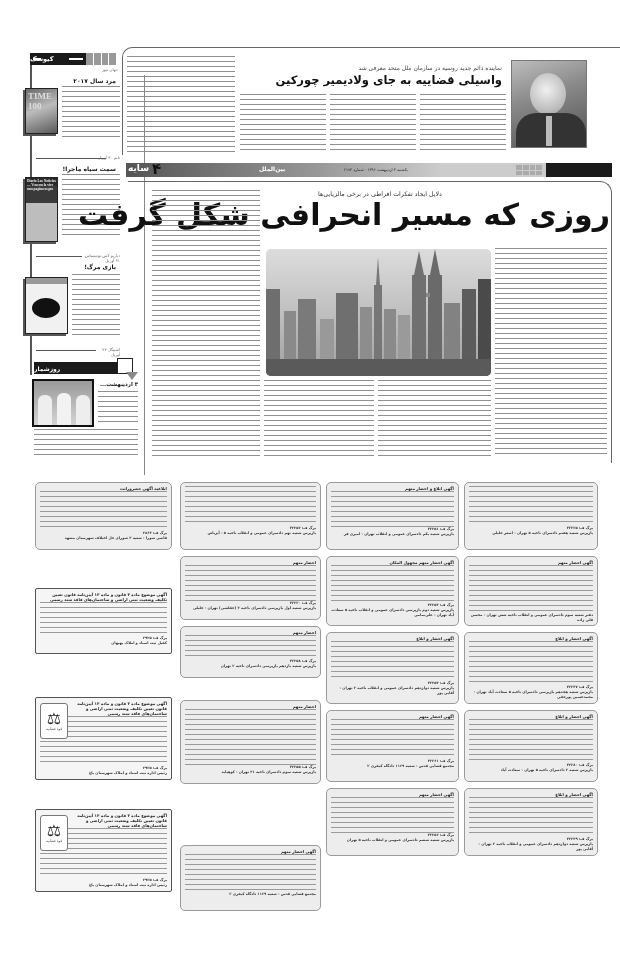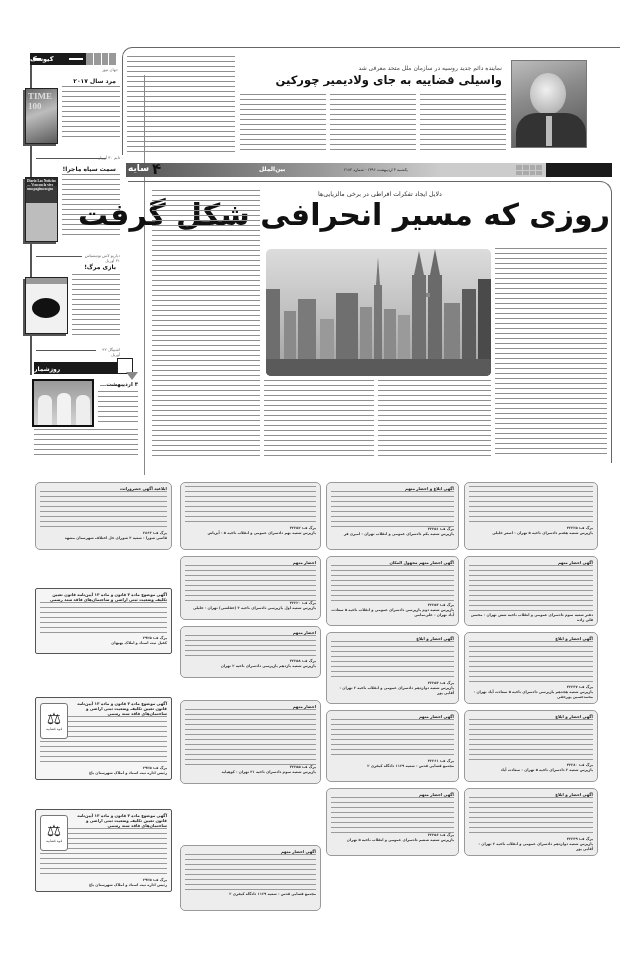--- a/index.html
+++ b/index.html
@@ -91,21 +91,21 @@
 <div class="kiosk-bar" style="width:56px;">
   <span class="line" style="left:3px; width:8px;"></span>
   <span>کیوسک</span>
   <span class="line" style="right:3px; width:14px;"></span>
 </div>
 <div class="abs date-tag" style="left:96px; top:67px; width:22px;">جهان نیوز</div>
 <div class="side-rule"></div>
 <div class="side-rule-r"></div>
 
 <div class="abs side-title" style="left:56px; top:77px; width:60px;">مرد سال ۲۰۱۷</div>
-<div class="cover" style="left:25px; top:88px; width:33px; height:56px; background:linear-gradient(160deg,#6a6a6a,#bcbcbc 45%,#5a5a5a);">
+<div class="cover" style="left:25px; top:88px; width:33px; height:46px; background:linear-gradient(160deg,#6a6a6a,#bcbcbc 45%,#5a5a5a);">
   <div style="font:bold 9px 'Liberation Serif',serif; color:#ddd; padding:2px; direction:ltr;">TIME 100</div>
 </div>
 <div class="abs txt fill" style="left:62px; top:86px; width:58px; height:52px;">نشریه تایم فهرست سالانه معروفش از ۱۰۰ چهره اثرگذار جهان را منتشر کرد و جالب آنکه به‌عنوان شخص شماره یک، تصویر ریز احمد ریز ۳۴ ساله پاکستانی یا آمالیتی پاکستانی را روی جلد رفته. او با نام اصلی رضوان، در تصادی فیلم سینمایی عمو بازی کرده است.</div>
 <div class="date-line" style="left:36px; top:158px; width:70px;"></div>
 <div class="abs date-tag" style="left:96px; top:155px; width:24px;">تایم ۳۰ آوریل</div>
 
 <div class="abs side-title" style="left:56px; top:165px; width:60px;">سمت سیاه ماجرا!</div>
 <div class="cover" style="left:25px; top:177px; width:33px; height:65px; background:linear-gradient(180deg,#2a2a2a 0 12%,#3a3a3a 12% 40%,#bdbdbd 40% 100%);">
   <div style="font:bold 3.5px 'Liberation Serif',serif; color:#eee; padding:1px; direction:ltr; line-height:4px;">Diario Las Noticias — Venezuela vive una pagina negra</div>
 </div>

